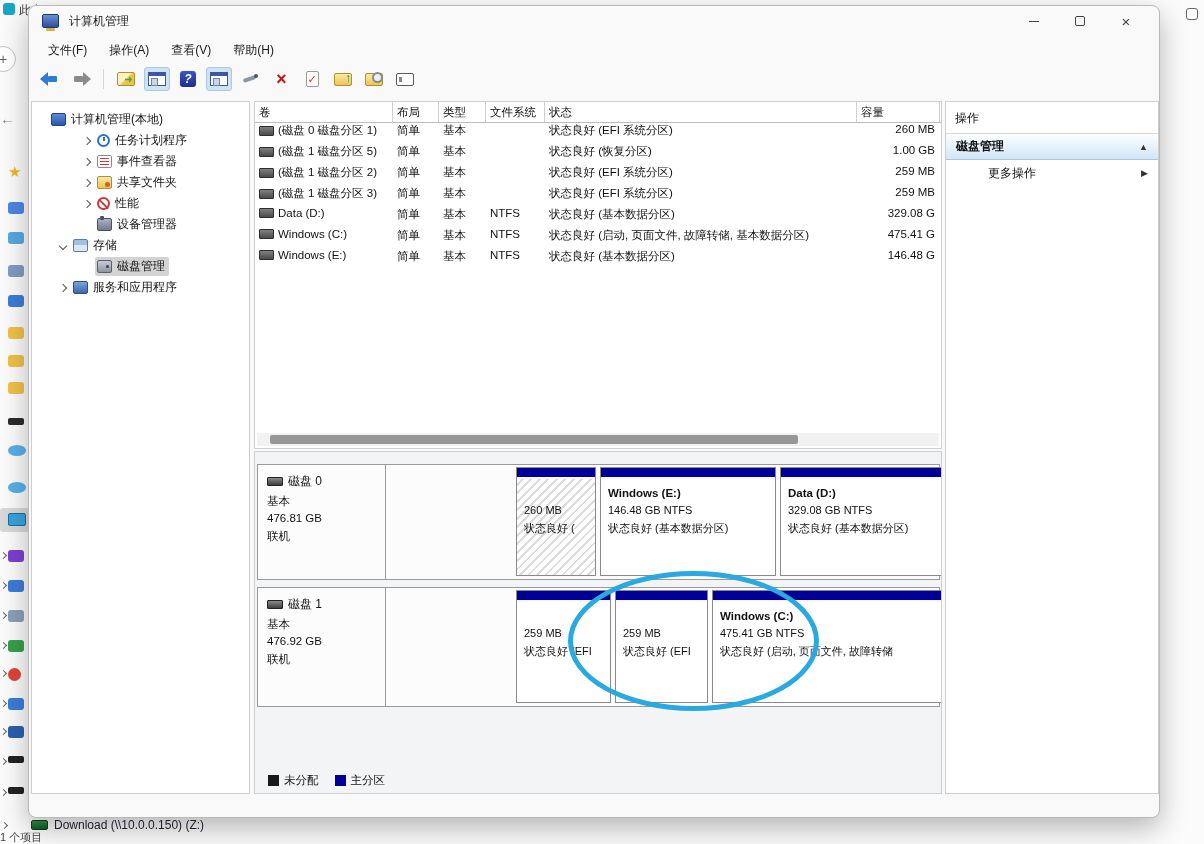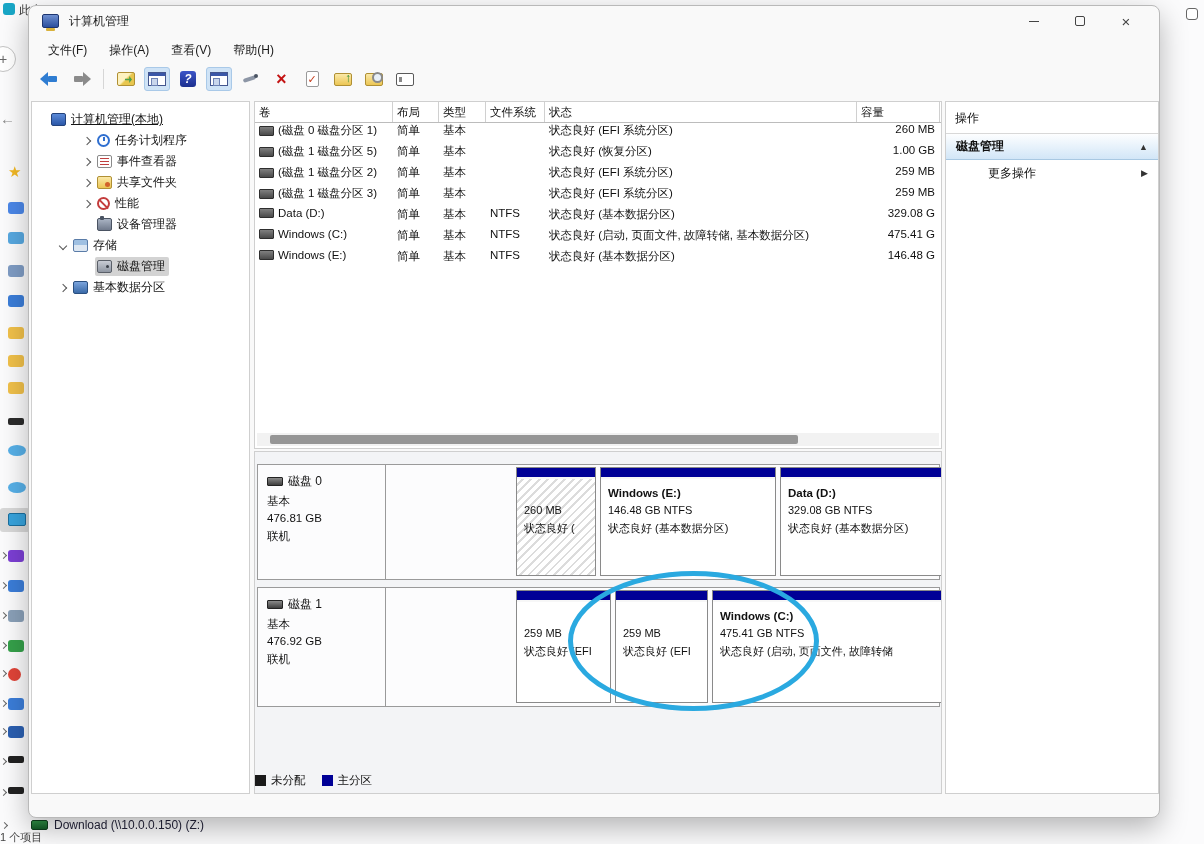--- a/index.html
+++ b/index.html
@@ -113,21 +113,21 @@
   .disk-row{position:absolute;left:2px;width:683px;border:1px solid #9a9a9a;background:#fcfcfd;display:flex}
   .disk-head{width:128px;border-right:1px solid #9a9a9a;padding:7px 9px;font-size:11.5px;line-height:1.55;color:#111}
   .disk-title{font-weight:normal;font-size:12px;display:flex;align-items:center;gap:5px;margin-bottom:2px}
   .disk-icon{width:16px;height:9px;background:linear-gradient(#8a8a8a,#3e3e3e);border:1px solid #222;border-radius:1px;flex:none}
   .parts{position:relative;flex:1}
   .part{position:absolute;top:2px;bottom:3px;border:1px solid #8a8a8a;background:#fff;overflow:hidden}
   .part.hatched{background:repeating-linear-gradient(315deg,#fff 0 4px,#dcdcdc 4px 6px)}
   .pstrip{height:11px;background:#000096;border-bottom:2px solid #f7f7f7}
   .pbody{padding:5px 7px;font-size:11px;line-height:1.6;color:#111;white-space:nowrap}
   .pname{font-weight:bold;font-size:11.5px;height:18px}
-  .legend{position:absolute;left:0;bottom:5px;display:flex;gap:16px;align-items:center;font-size:11.5px;color:#111}
+  .legend{position:absolute;left:13px;bottom:5px;display:flex;gap:16px;align-items:center;font-size:11.5px;color:#111}
   .leg-item{display:flex;align-items:center;gap:5px}
   .leg-sq{width:11px;height:11px;flex:none}
 
   .actions-pane{left:916px;top:95px;width:214px;height:693px;overflow:hidden}
   .act-title{font-size:12px;color:#111;padding:8px 9px 6px;border-bottom:1px solid #d8d8d8}
   .act-group{height:26px;display:flex;align-items:center;justify-content:space-between;padding:0 10px;background:linear-gradient(#fdfeff,#d2e6f7);border-bottom:1px solid #a8c8e2;font-size:12px;font-weight:bold;color:#111}
   .act-caret{font-size:9px;color:#333}
   .act-more{height:26px;display:flex;align-items:center;justify-content:space-between;padding:0 10px 0 42px;font-size:12px;color:#111}
 
   .annotation-ellipse{position:absolute;left:539px;top:565px;width:251px;height:140px;border:5px solid #2aa9e0;border-radius:50%;pointer-events:none;z-index:30}
@@ -242,21 +242,21 @@
         </span>
         <span class="tbtn">
           <i class="tico folder-search-icon"></i>
         </span>
         <span class="tbtn">
           <i class="tico panel-icon"></i>
         </span>
       </div>
 
     <div class="pane tree-pane" id="tree">
-        <div class="tree-row" style="padding-left: 6px; text-decoration: underline;">
+        <div class="tree-row" style="padding-left: 6px;">
           <span class="chev-spacer"></span>
           <span class="hl">
             <span class="ti computer-icon"></span>
             <span class="tlabel">计算机管理(本地)</span>
           </span>
         </div>
         <div class="tree-row" style="padding-left: 52px;">
           <span class="chev chev-right"></span>
           <span class="hl">
             <span class="ti clock-icon"></span>
@@ -302,21 +302,21 @@
           <span class="chev-spacer"></span>
           <span class="hl sel">
             <span class="ti disk-management-icon"></span>
             <span class="tlabel">磁盘管理</span>
           </span>
         </div>
         <div class="tree-row" style="padding-left: 28px;">
           <span class="chev chev-right"></span>
           <span class="hl">
             <span class="ti services-icon"></span>
-            <span class="tlabel">基本数据分区</span>
+            <span class="tlabel">服务和应用程序</span>
           </span>
         </div>
       </div>
 
     <div class="pane mid-pane">
       <div class="vt-head" id="vt-head">
           <div class="vt-hcell" style="width: 138px;">卷</div>
           <div class="vt-hcell" style="width: 46px;">布局</div>
           <div class="vt-hcell" style="width: 47px;">类型</div>
           <div class="vt-hcell" style="width: 59px;">文件系统</div>

